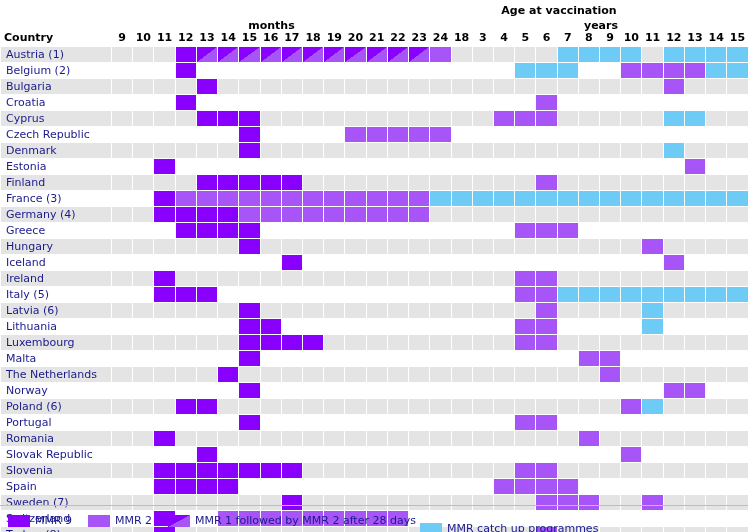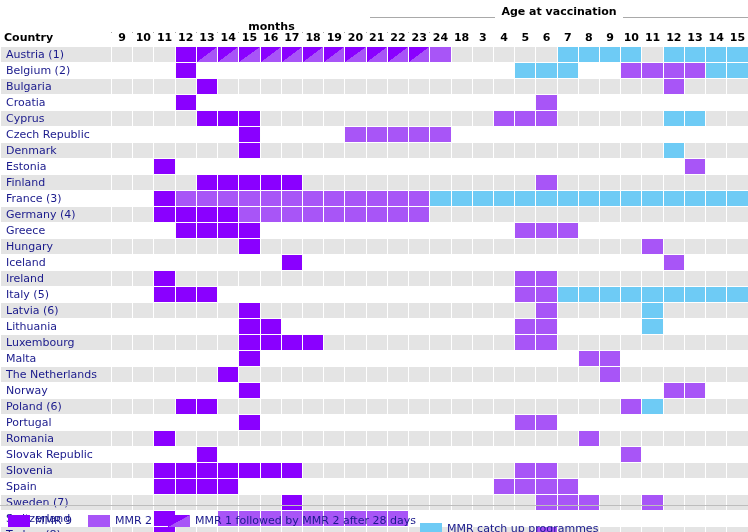--- a/index.html
+++ b/index.html
@@ -15,25 +15,26 @@
     width: 748px;
     height: 532px;
     background: #ffffff;
   }
 
   
   .span-head {
     position: absolute;
     height: 16px;
     display: flex;
-    align-items: flex-end;
+    align-items: center;
     justify-content: center;
     font-size: 11px;
     font-weight: bold;
     color: #000000;
+    flex-direction: column;
   }
   .span-head .rule {
     flex: 1 1 auto;
     height: 1px;
     background: #a9a9a9;
   }
   .span-head .lbl {
     padding: 0 6px;
     white-space: nowrap;
     line-height: 13px;
@@ -146,20 +147,25 @@
     <span class="lbl">Age at vaccination</span>
     <span class="rule"></span>
   </div>
 
   <div class="span-head" id="months-span" style="left:104px; top:17px; width:335px;">
     <span class="rule"></span>
     <span class="lbl">months</span>
     <span class="rule"></span>
   </div>
 
+  <div class="span-head" id="years-span" style="left:455px; top:17px; width:292px;">
+    <span class="rule"></span>
+    <span class="lbl">years</span>
+    <span class="rule"></span>
+  </div>
 
   <div id="grid">
     <table class="sched">
       <colgroup id="colgroup">
           <col style="width: 110px;">
           <col style="width: 20.2333px;">
           <col style="width: 20.2333px;">
           <col style="width: 20.2333px;">
           <col style="width: 20.2333px;">
           <col style="width: 20.2333px;">

